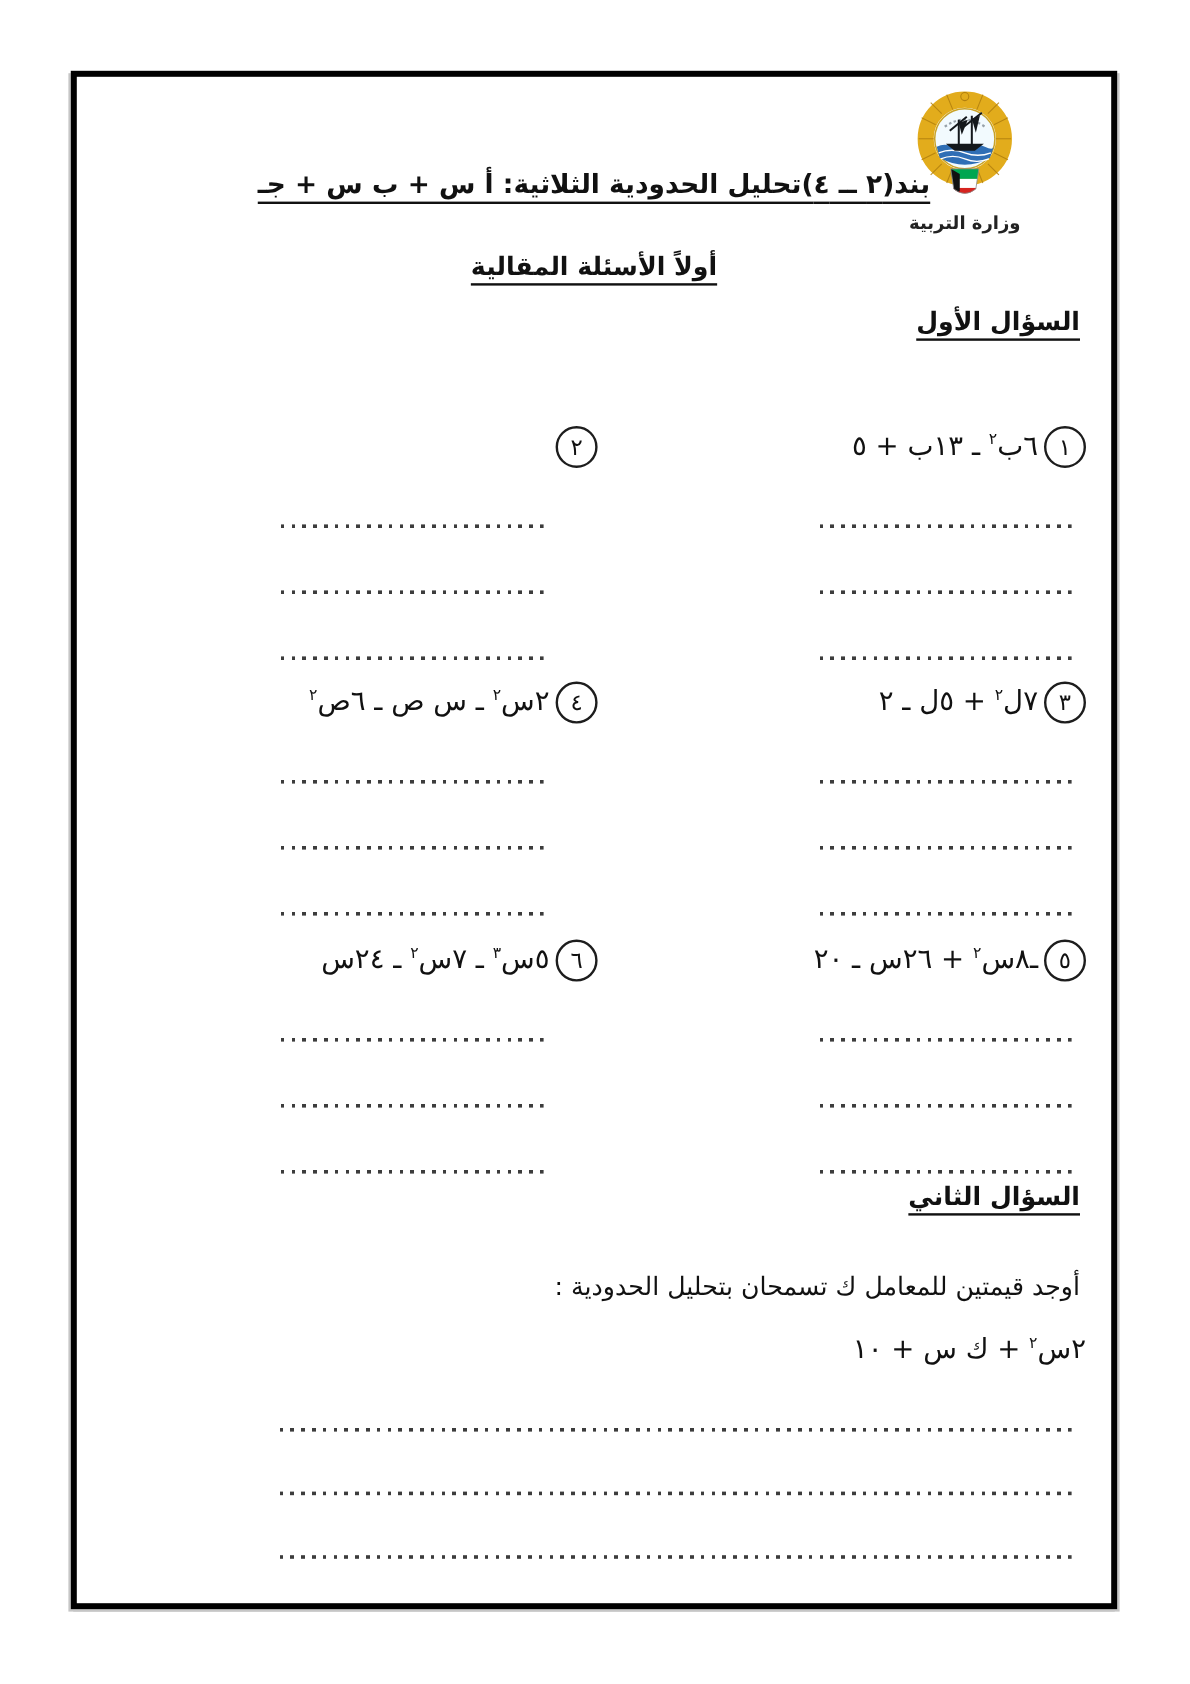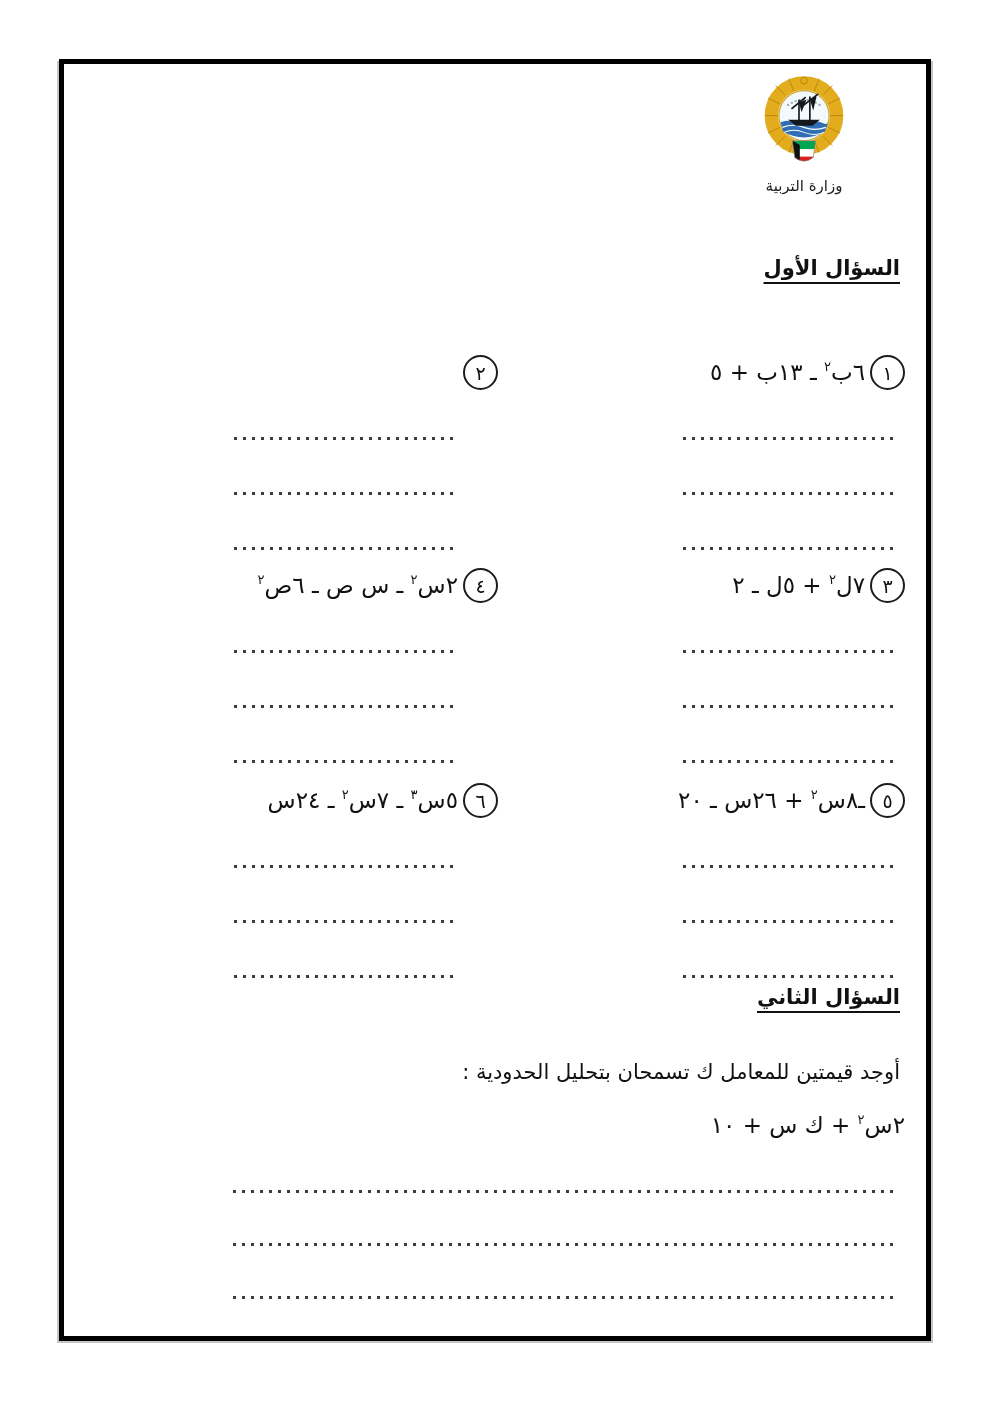--- a/index.html
+++ b/index.html
@@ -10,21 +10,21 @@
     direction:rtl;
   }
   .frame {
     position:absolute; left:59px; top:59px; width:872px; height:1282px;
     border:5px solid #000; background:#fff;
     box-shadow:-2px 2px 0 #c6c6c6, 2px 2px 0 #c6c6c6;
   }
   
   .logo { position:absolute; top:8px; right:66px; width:112px; text-align:center; }
   .logo svg { display:block; margin:0 auto; }
-  .logo-caption { font-size:15px; font-weight:normal; margin-top:1px; color:#222; }
+  .logo-caption { font-size:15px; font-weight:bold; margin-top:1px; color:#222; }
   
   .u { text-decoration:underline; text-decoration-thickness:2.2px; text-underline-offset:7px; }
   .h-title { position:absolute; top:78px; left:0; right:0; text-align:center;
              font-size:22px; font-weight:bold; }
   .h-sub   { position:absolute; top:146px; left:0; right:0; text-align:center;
              font-size:21px; font-weight:bold; }
   .q-head  { position:absolute; right:26px; font-size:21px; font-weight:bold; }
   .q1-head { top:192px;text-align:center; }
   .q1-prompt { position:absolute; top:240px; right:26px; font-size:21px; font-weight:bold; }
   
@@ -108,20 +108,26 @@
         <rect x="41" y="82" width="28" height="10" fill="#00A651"></rect>
         <rect x="41" y="92" width="28" height="9" fill="#FFFFFF"></rect>
         <rect x="41" y="101" width="28" height="11" fill="#D6231F"></rect>
         <path d="M41 82 L50 87 L50 104 L41 111 Z" fill="#111111"></path>
       </g>
       <path d="M41 82 L69 82 L66 102 Q55 111 44 102 Z" fill="none" stroke="#8a8a8a" stroke-width="0.8"></path>
     </svg>
     <div class="logo-caption">وزارة التربية</div>
   </div>
 
+  <div class="h-title">
+    <span class="u">بند(٢ ــ ٤)تحليل الحدودية الثلاثية: أ س + ب س + جـ</span>
+  </div>
+  <div class="h-sub">
+    <span class="u">أولاً الأسئلة المقالية</span>
+  </div>
 
   <div class="q-head q1-head">
     <span class="u">السؤال الأول</span>
   </div>
 
   <div class="cell col-r r1">
     <div class="prow">
       <span class="circle">١</span>
       <span class="expr">٦ب<sup>٢</sup> ـ ١٣ب + ٥</span>
     </div>

